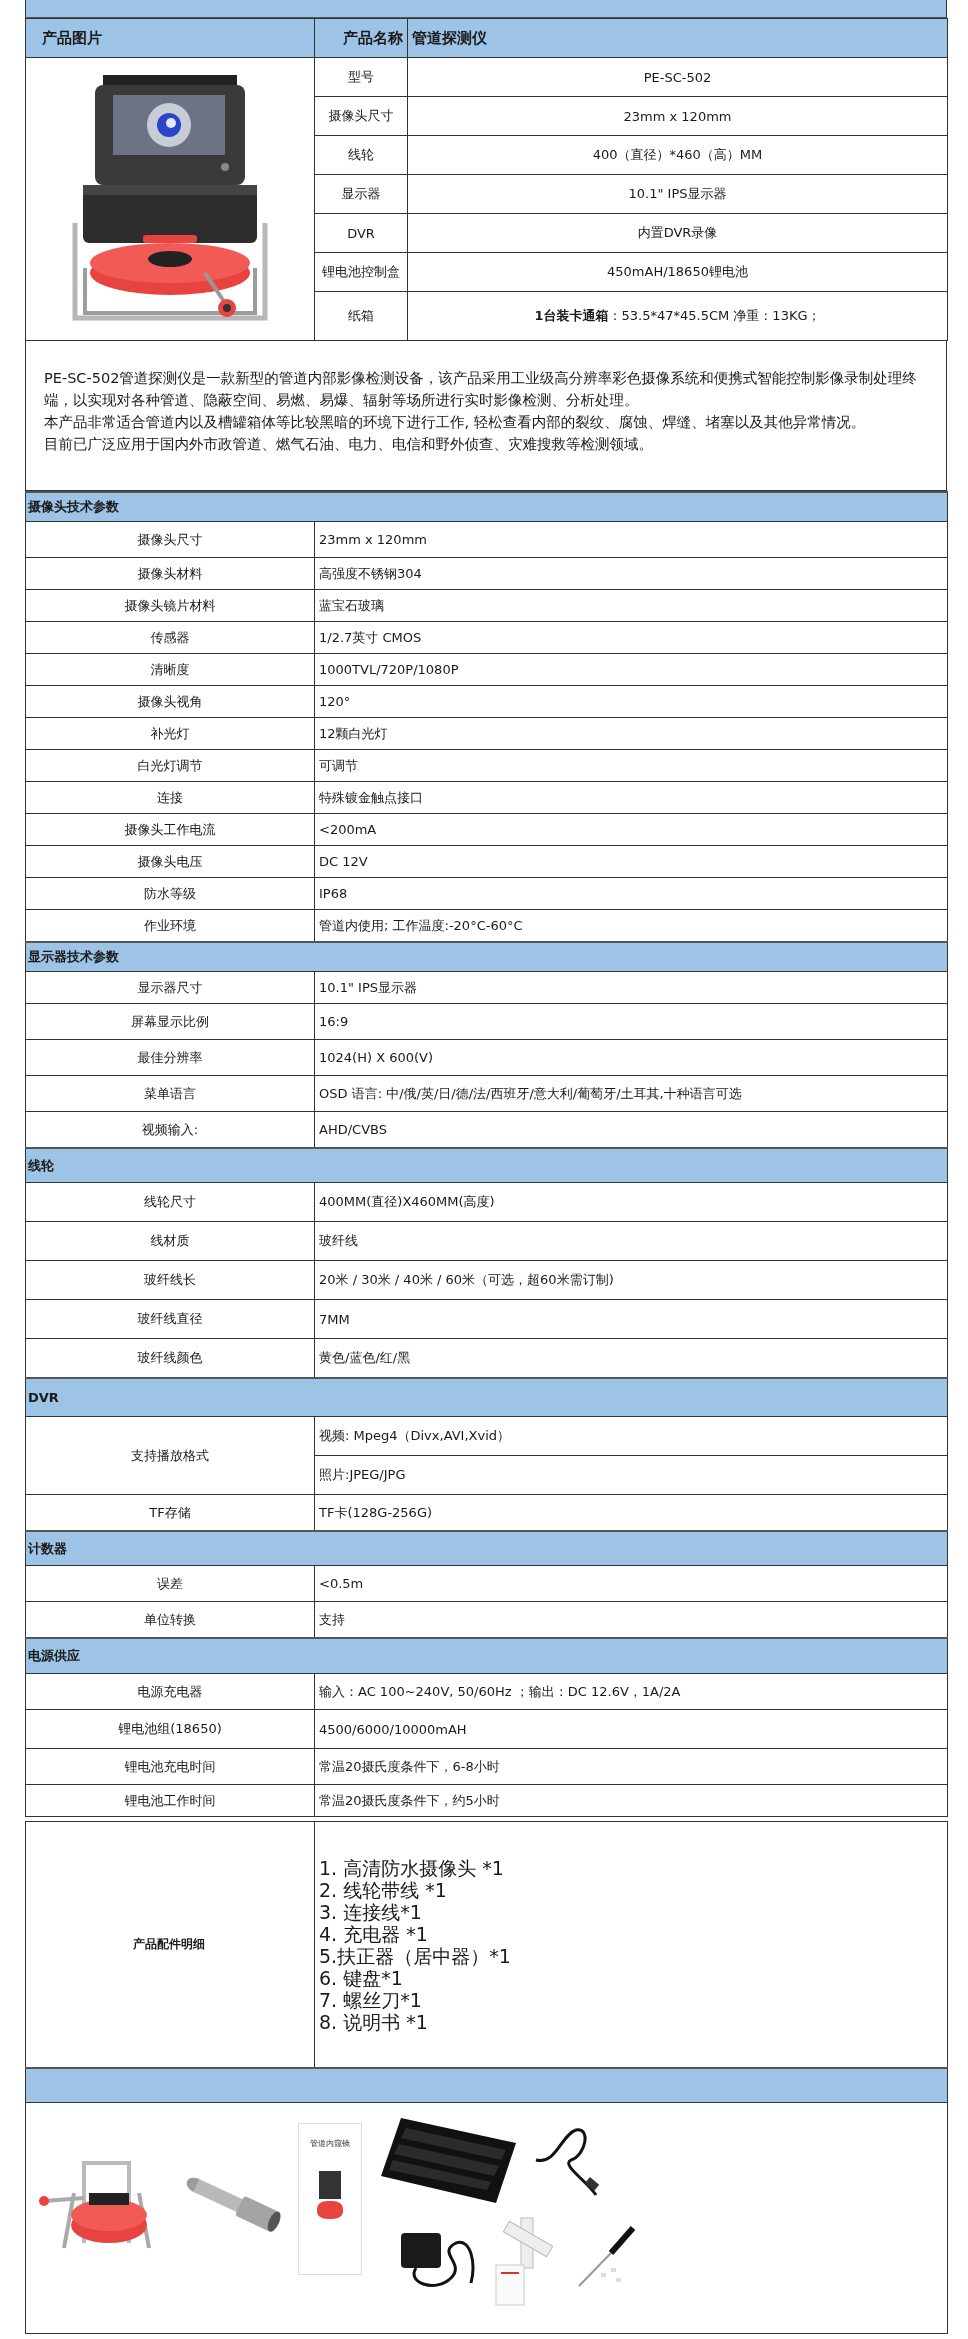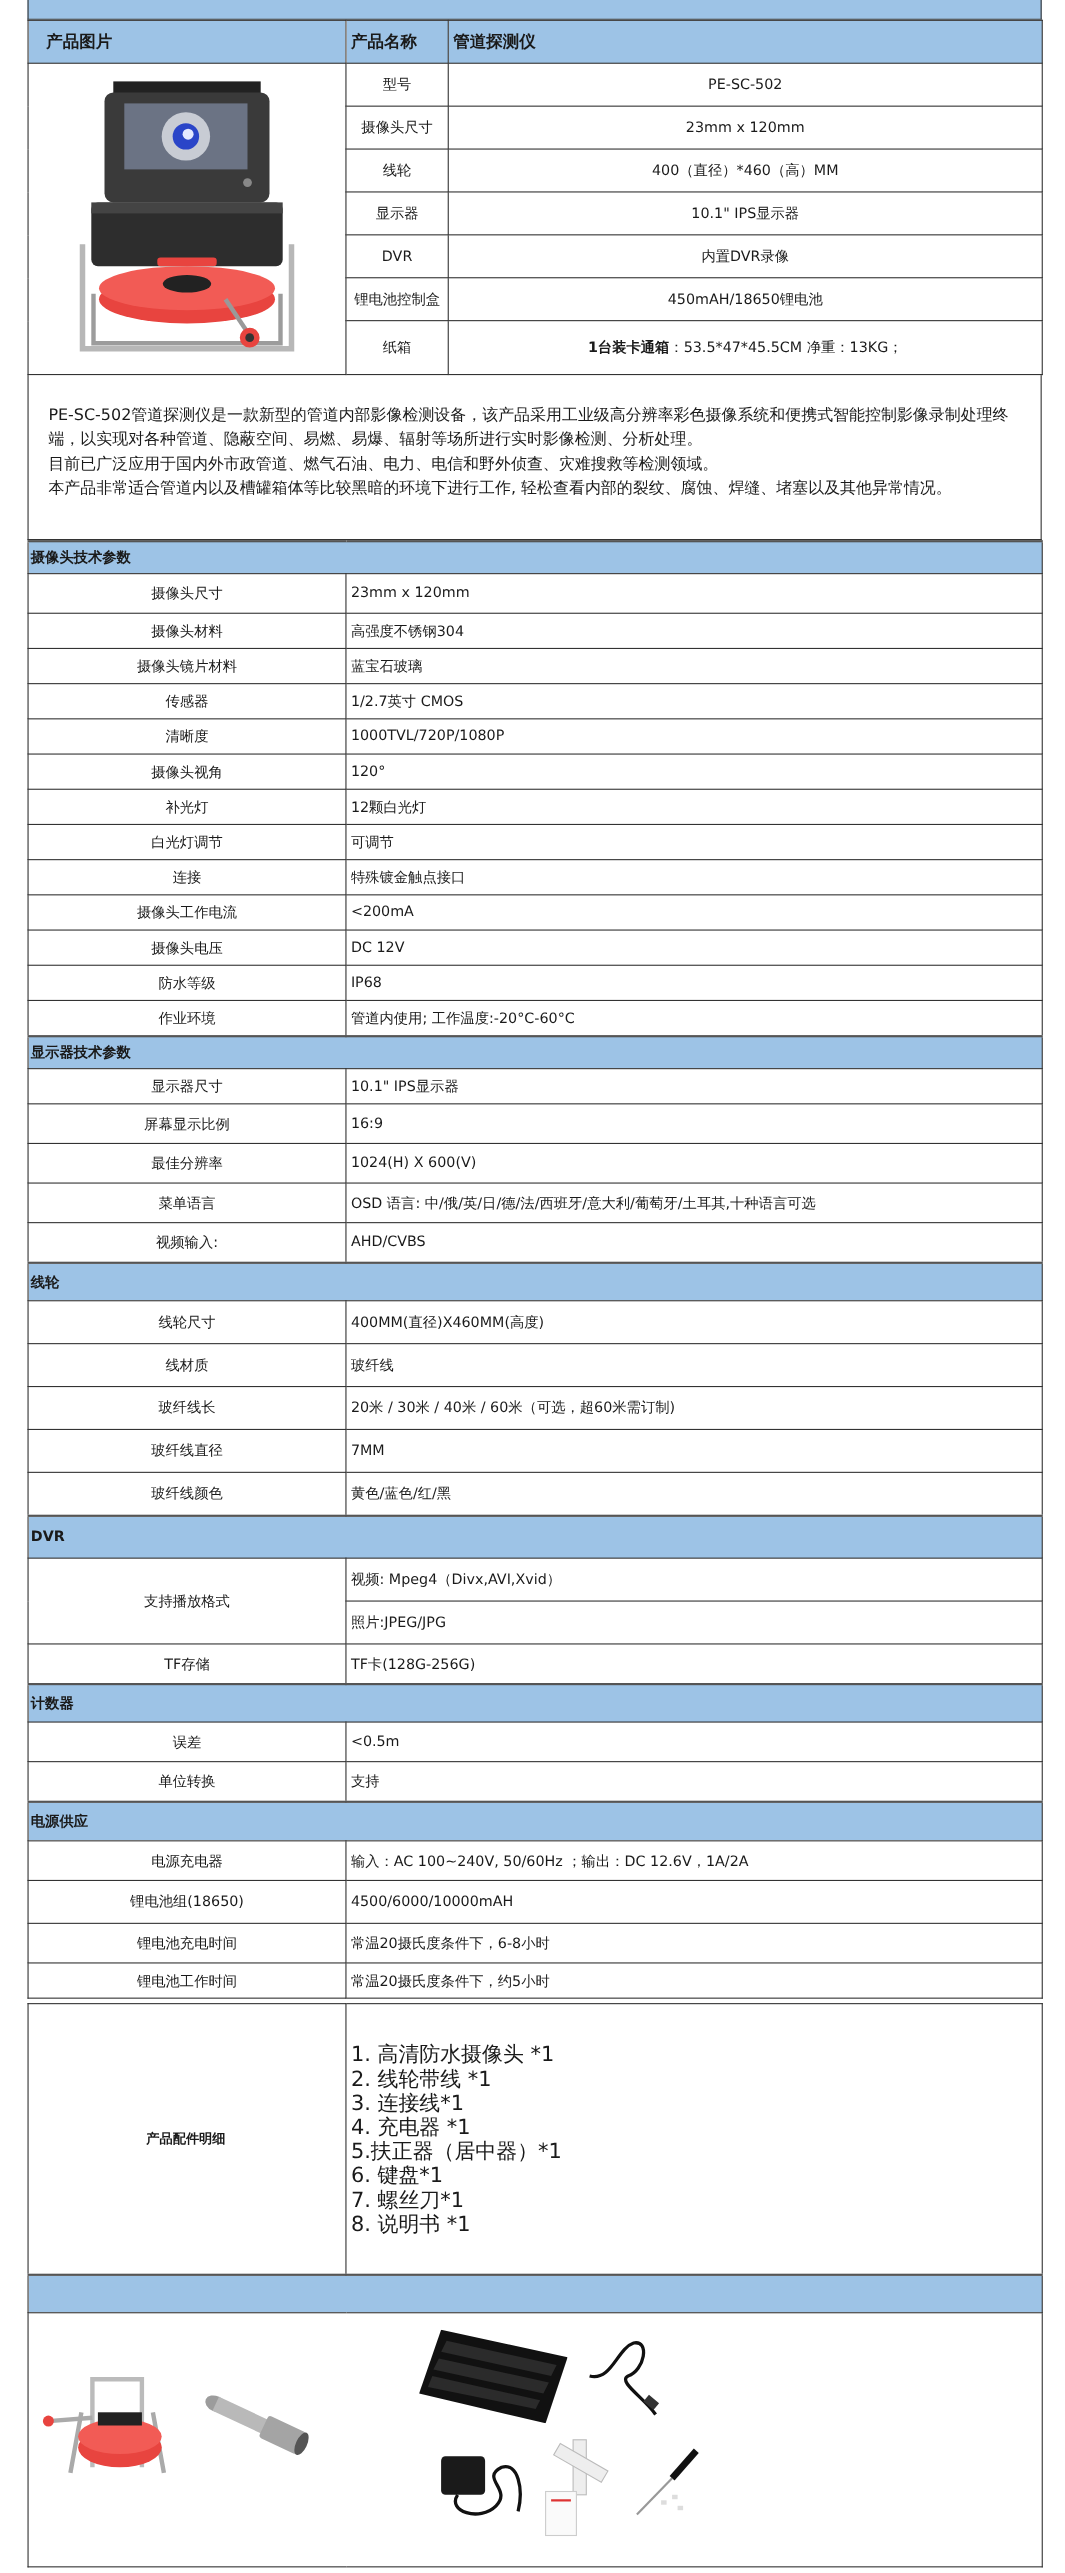--- a/index.html
+++ b/index.html
@@ -34,21 +34,21 @@
 
   <table>
     <colgroup>
         <col style="width:289px">
         <col style="width:93px">
         <col style="width:540px">
       </colgroup>
     <tbody>
         <tr class="hdr">
       <td style="text-align:left;padding-left:16px">产品图片</td>
-      <td style="text-align:left">产品名称</td>
+      <td style="text-align:right">产品名称</td>
       <td style="text-align:left">管道探测仪</td>
     </tr>
     <tr class="top">
       <td rowspan="7" class="img-cell">
         <svg width="230" height="270" viewBox="0 0 230 270">
 
           <rect x="48" y="12" width="134" height="22" fill="#222"></rect>
           <rect x="40" y="22" width="150" height="100" rx="8" fill="#3a3a3a"></rect>
           <rect x="58" y="32" width="112" height="60" fill="#6b7384"></rect>
           <circle cx="114" cy="62" r="22" fill="#c8ccd4"></circle>
@@ -96,22 +96,22 @@
     </tr>
     <tr class="top">
       <td class="lbl carton">纸箱</td>
       <td class="val carton"><b>1台装卡通箱</b><span>：53.5*47*45.5CM   净重：13KG；</span></td>
     </tr>
   </tbody>
     </table>
 
   <div class="desc">
     <div>PE-SC-502管道探测仪是一款新型的管道内部影像检测设备，该产品采用工业级高分辨率彩色摄像系统和便携式智能控制影像录制处理终端，以实现对各种管道、隐蔽空间、易燃、易爆、辐射等场所进行实时影像检测、分析处理。</div>
+    <div>本产品非常适合管道内以及槽罐箱体等比较黑暗的环境下进行工作, 轻松查看内部的裂纹、腐蚀、焊缝、堵塞以及其他异常情况。</div>
     <div>目前已广泛应用于国内外市政管道、燃气石油、电力、电信和野外侦查、灾难搜救等检测领域。</div>
-    <div>本产品非常适合管道内以及槽罐箱体等比较黑暗的环境下进行工作, 轻松查看内部的裂纹、腐蚀、焊缝、堵塞以及其他异常情况。</div>
   </div>
 
   <table class="spec">
     <colgroup>
         <col style="width:289px">
         <col style="width:633px">
       </colgroup>
 
     <tbody>
         <tr class="sec">
@@ -309,20 +309,25 @@
 
           <svg class="ph" style="left:152px;top:70px" width="110" height="70" viewBox="0 0 110 70">
             <g transform="rotate(25 55 35)">
               <ellipse cx="12" cy="30" rx="10" ry="7" fill="#9c9c9c"></ellipse>
               <rect x="12" y="23" width="55" height="14" fill="#b9b9b9"></rect>
               <rect x="60" y="19" width="38" height="22" rx="3" fill="#a4a4a4"></rect>
               <ellipse cx="98" cy="30" rx="5" ry="11" fill="#555"></ellipse>
             </g>
           </svg>
 
+          <div class="ph" style="left:272px;top:20px;width:62px;height:150px;border:1px solid #ddd;background:#fff">
+            <div style="font-size:8px;text-align:center;margin-top:14px;color:#333">管道内窥镜</div>
+            <div style="margin:22px auto 0;width:22px;height:28px;background:#333"></div>
+            <div style="margin:2px auto 0;width:26px;height:18px;background:#e8443f;border-radius:40%"></div>
+          </div>
 
           <svg class="ph" style="left:355px;top:15px" width="135" height="85" viewBox="0 0 135 85">
             <polygon points="20,0 135,25 115,85 0,58" fill="#111"></polygon>
             <g fill="#2b2b2b">
               <polygon points="25,10 125,32 120,42 20,20"></polygon>
               <polygon points="18,26 118,48 113,58 13,36"></polygon>
               <polygon points="12,42 110,64 106,72 8,52"></polygon>
             </g>
           </svg>
 

